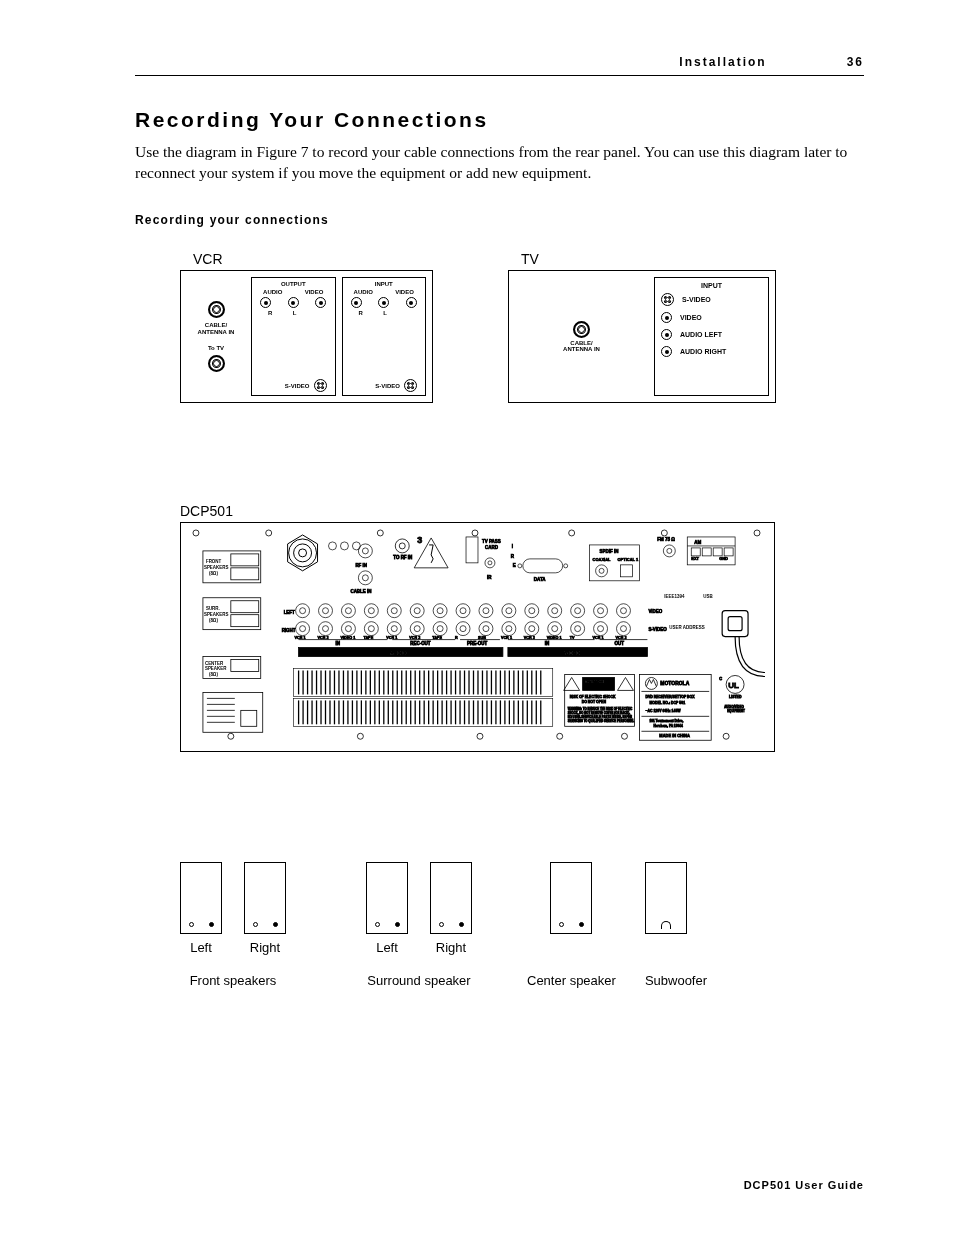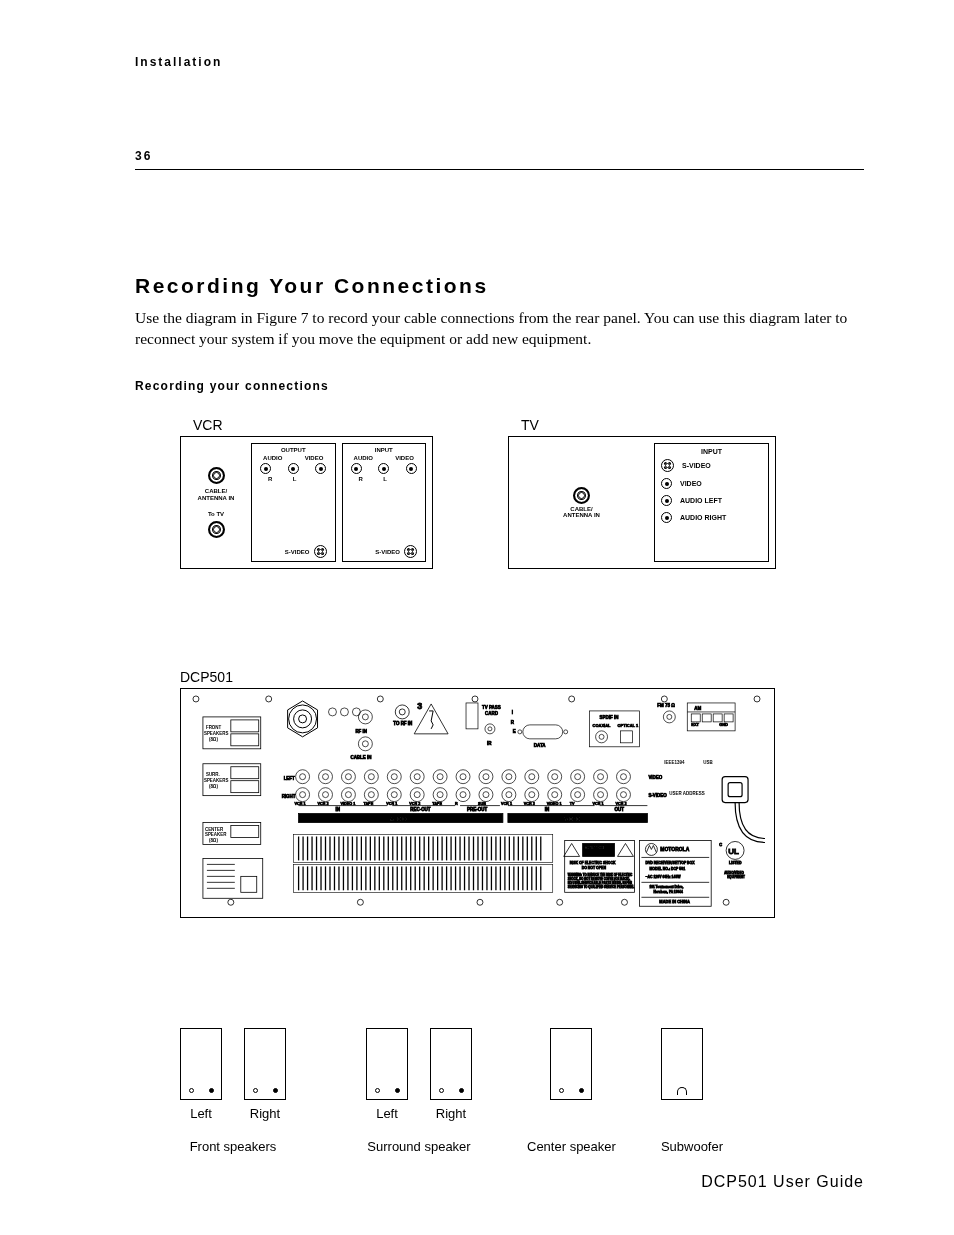--- a/index.html
+++ b/index.html
@@ -16,22 +16,21 @@
     display: flex;
     justify-content: flex-end;
     align-items: baseline;
     gap: 80px;
     font-family: Arial, Helvetica, sans-serif;
     font-size: 12px;
     letter-spacing: 2px;
     font-weight: bold;
     padding-bottom: 6px;
     border-bottom: 1px solid #000;
-    margin-bottom: 104px;
-    flex-direction: column;
+    margin-bottom: 32px;
   }
   h2 {
     font-family: Arial, Helvetica, sans-serif;
     font-size: 21px;
     letter-spacing: 2.5px;
     font-weight: bold;
     margin-bottom: 10px;
   }
   .body-text {
     font-size: 15.5px;
@@ -162,23 +161,23 @@
     padding-bottom: 4px;
   }
   .sub-jack { width:10px;height:8px;border:1px solid #000;border-radius: 5px 5px 0 0; border-bottom:0;}
   .spk-lbl { margin-top: 6px; }
   .grp-lbl { margin-top: 18px; text-align: center; }
 
   .footer {
     position: absolute;
     bottom: 44px; right: 90px;
     font-family: Arial, Helvetica, sans-serif;
-    font-size: 16px;
+    font-size: 11px;
     letter-spacing: 1px;
-    font-weight: normal;
+    font-weight: bold;
   }
 </style>
 </head>
 <body>
 
 <div class="header">
   <span>Installation</span>
   <span>36</span>
 </div>
 
@@ -717,21 +716,21 @@
 
     <div class="speaker-set" style="margin-left:55px;">
       <div class="spk-box" style="margin:0 auto;">
           <span class="term"></span>
           <span class="term fill"></span>
         </div>
       <div class="spk-lbl">&nbsp;</div>
       <div class="grp-lbl">Center speaker</div>
     </div>
 
-    <div class="speaker-set" style="margin-left:45px;">
+    <div class="speaker-set" style="margin-left:29px;">
       <div class="sub-box">
           <span class="sub-jack"></span>
         </div>
       <div class="spk-lbl">&nbsp;</div>
       <div class="grp-lbl">Subwoofer</div>
     </div>
   </div>
 
 </div>
 

